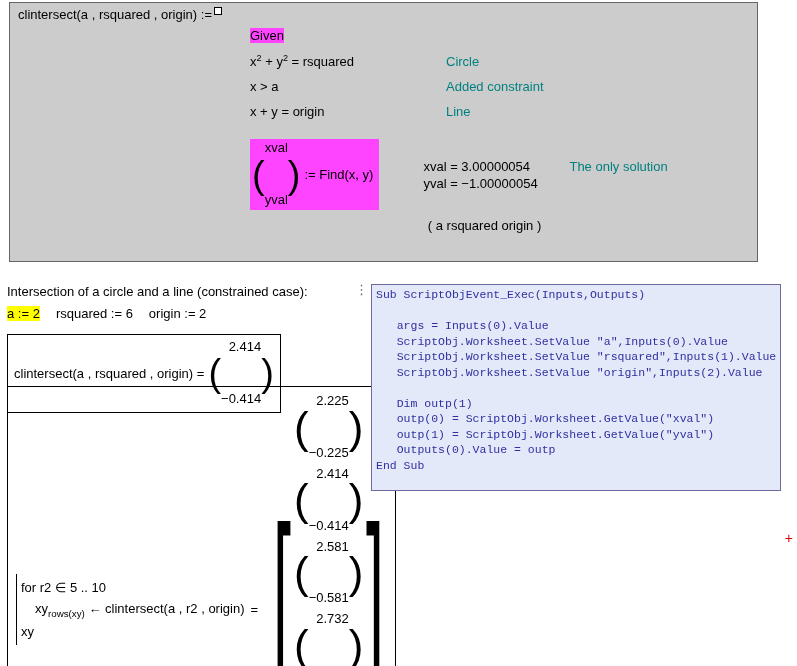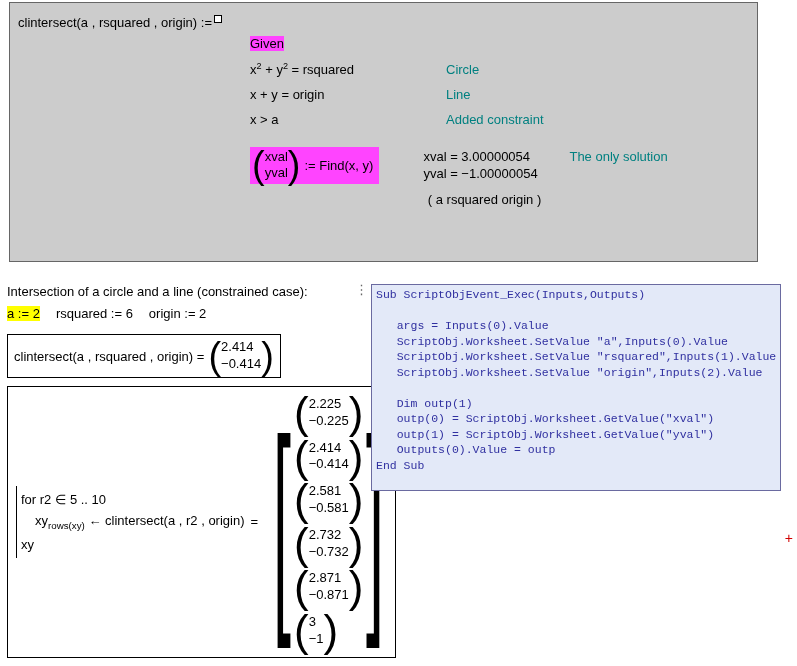--- a/index.html
+++ b/index.html
@@ -15,21 +15,21 @@
     position: relative;
   }
   .panel-gray {
     position: absolute;
     left: 9px;
     top: 2px;
     width: 749px;
     height: 260px;
     background: #cccccc;
     border: 1px solid #666;
-    padding: 12px 8px;
+    padding: 4px 8px;
   }
   .finddef-row {
     display: flex;
     align-items: flex-start;
   }
   .placeholder-box {
     display: inline-block;
     width: 8px;
     height: 8px;
     border: 1px solid #000;
@@ -63,23 +63,24 @@
   }
   .vec-paren {
     font-size: 38px;
     font-weight: 100;
     line-height: 0.9;
   }
   .vec-paren.big { font-size: 44px; }
   .vec-col {
     display: flex;
     flex-direction: column;
-    align-items: flex-start;
+    align-items: flex-end;
     font-size: 13px;
     line-height: 1.3;
+    gap: 35px;
   }
   .assign { margin: 0 4px; }
   .ret-row {
     text-align: center;
     margin-top: 8px;
     margin-left: -30px;
   }
   .sub-label {
     position: absolute;
     left: 7px;
@@ -180,26 +181,26 @@
   </div>
   <div class="solve-body">
     <div class="eq-row">
       <span class="hl-magenta">Given</span>
     </div>
     <div class="eq-row">
       <span class="eq-math"><span>x<sup>2</sup> + y<sup>2</sup> = rsquared</span></span>
       <span class="teal">Circle</span>
     </div>
     <div class="eq-row">
+      <span class="eq-math">x &gt; a</span>
+      <span class="teal">Added constraint</span>
+    </div>
+    <div class="eq-row">
       <span class="eq-math">x + y = origin</span>
       <span class="teal">Line</span>
-    </div>
-    <div class="eq-row">
-      <span class="eq-math">x &gt; a</span>
-      <span class="teal">Added constraint</span>
     </div>
     <div class="find-row">
       <span class="hl-magenta" style="padding:1px 2px;display:inline-flex;align-items:center;">
         <span class="vec">
           <span class="vec-paren">(</span>
           <span class="vec-col">
             <span>xval</span>
             <span>yval</span>
           </span>
           <span class="vec-paren">)</span>

